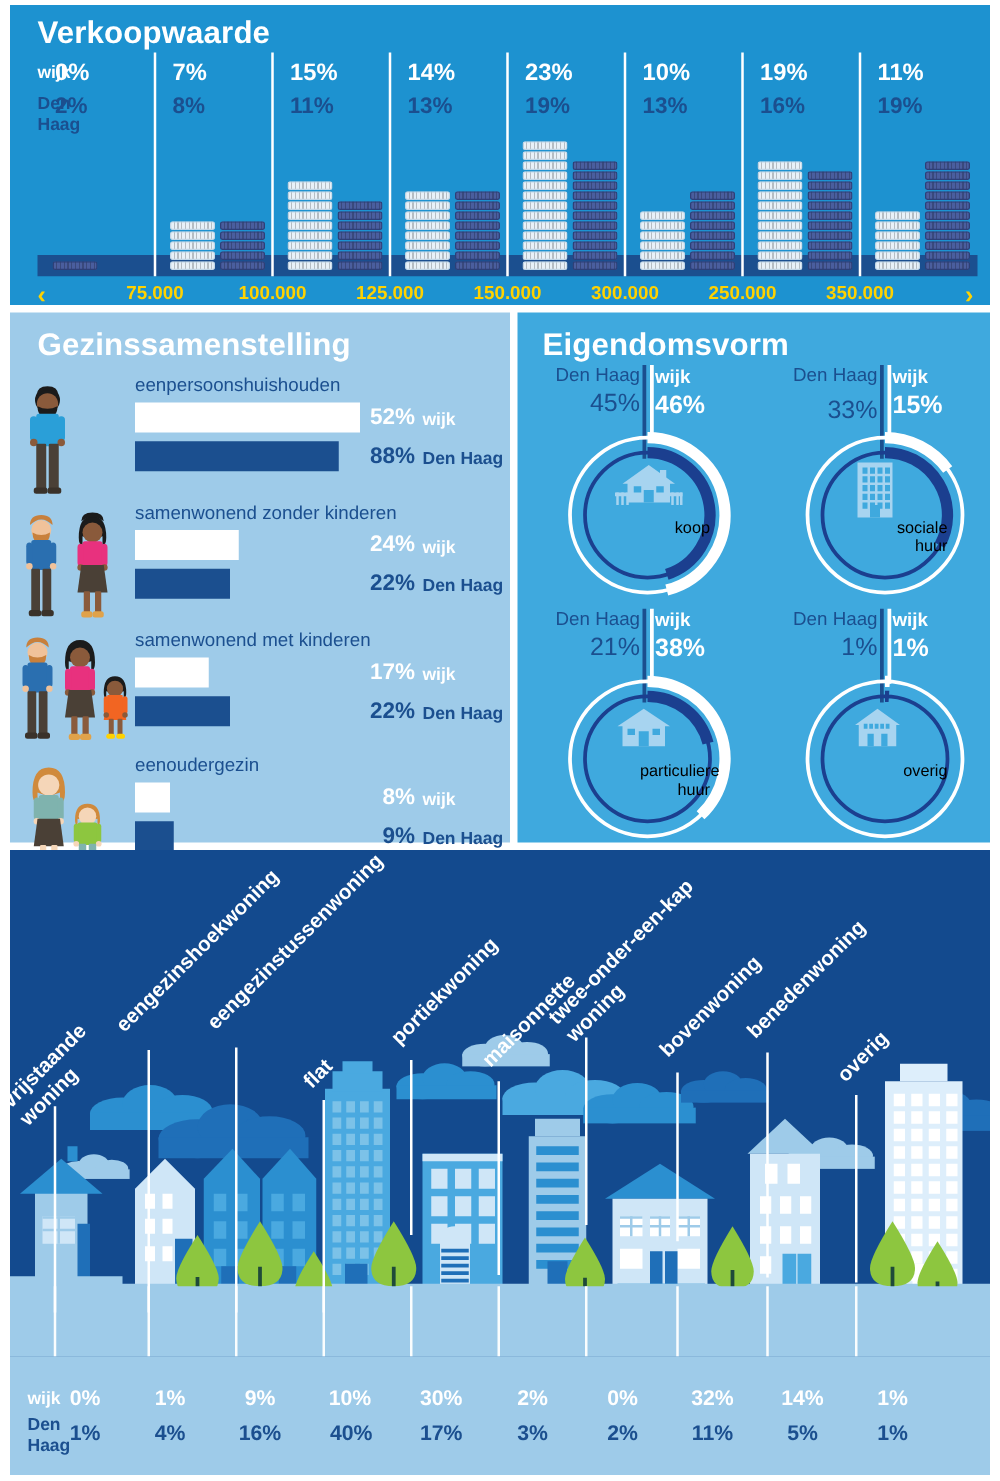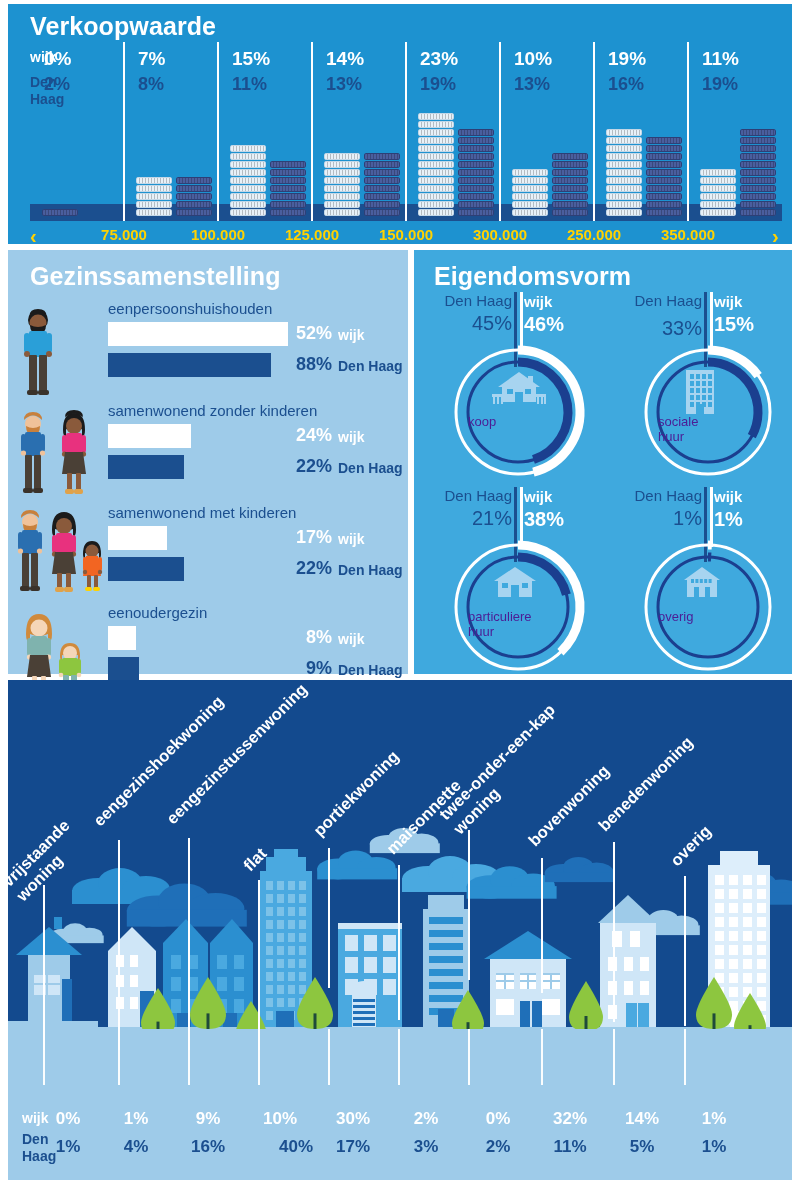--- a/index.html
+++ b/index.html
@@ -126,22 +126,22 @@
   .dc-dh-val {
     position:absolute; font-size:20px; color:#1b4f8f; text-align:right;
   }
   .dc-wijk-name {
     position:absolute; font-size:15px; color:#ffffff; font-weight:bold; white-space:nowrap;
   }
   .dc-wijk-val {
     position:absolute; font-size:20px; color:#ffffff; font-weight:bold;
   }
   .dc-inner-label {
-    position:absolute; color:#4c1d95; font-size:13px; text-align:left;
-    width:100px; line-height:15px;
+    position:absolute; color:#000000; font-size:13px; text-align:right;
+    width:100px; line-height:15px;padding-left:44px;
   }
   .dc-icon { position:absolute; }
 
   
   #wt-title { position:absolute; left:22px; top:12px; }
   .wt-diaglabel {
     position:absolute;
     color:#ffffff; font-size:16.5px; font-weight:bold;
     transform-origin:left bottom;
     transform:rotate(-45deg);
@@ -935,21 +935,21 @@
       <div class="wt-pct-wijk" style="left: 241px;">10%</div>
       <div class="wt-pct-wijk" style="left: 314px;">30%</div>
       <div class="wt-pct-wijk" style="left: 387px;">2%</div>
       <div class="wt-pct-wijk" style="left: 459px;">0%</div>
       <div class="wt-pct-wijk" style="left: 531px;">32%</div>
       <div class="wt-pct-wijk" style="left: 603px;">14%</div>
       <div class="wt-pct-wijk" style="left: 675px;">1%</div>
       <div class="wt-pct-dh" style="left: 29px;">1%</div>
       <div class="wt-pct-dh" style="left: 97px;">4%</div>
       <div class="wt-pct-dh" style="left: 169px;">16%</div>
-      <div class="wt-pct-dh" style="left: 257px;">40%</div>
+      <div class="wt-pct-dh" style="left: 242px;">40%</div>
       <div class="wt-pct-dh" style="left: 314px;">17%</div>
       <div class="wt-pct-dh" style="left: 387px;">3%</div>
       <div class="wt-pct-dh" style="left: 459px;">2%</div>
       <div class="wt-pct-dh" style="left: 531px;">11%</div>
       <div class="wt-pct-dh" style="left: 603px;">5%</div>
       <div class="wt-pct-dh" style="left: 675px;">1%</div>
     </div>
 <div class="wt-diaglabel" style="left: 18px; top: 185px; white-space: pre-line;">vrijstaande
 woning</div>
     <div class="wt-diaglabel" style="left: 95px; top: 130px; white-space: pre-line;">eengezinshoekwoning</div>

